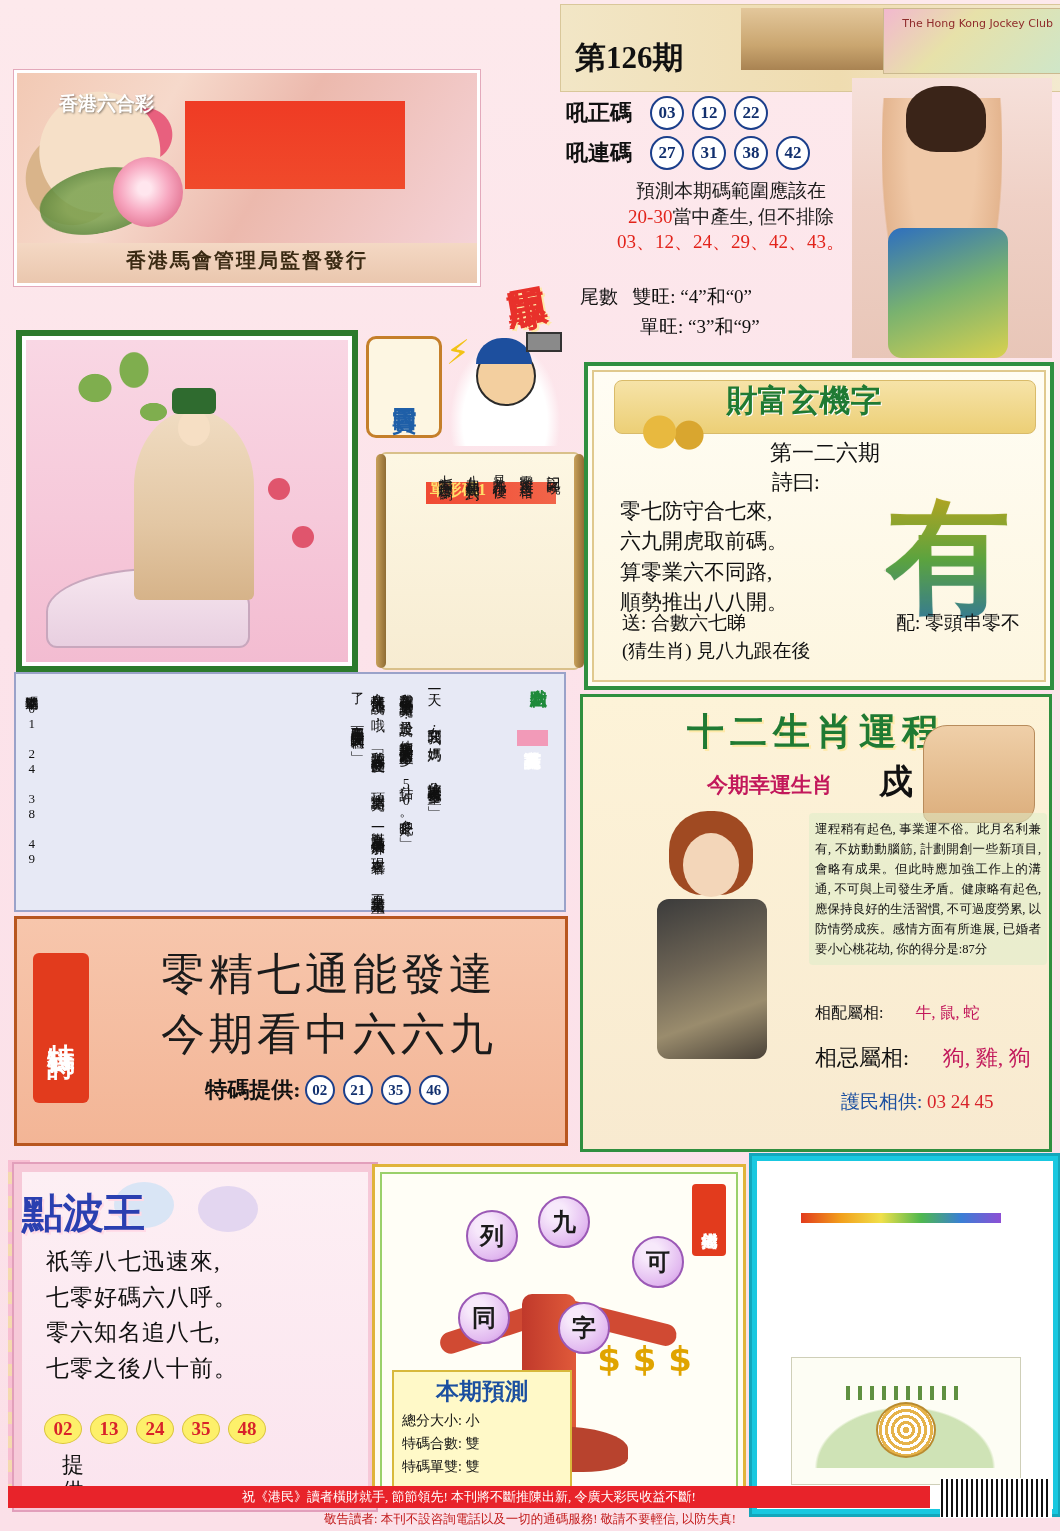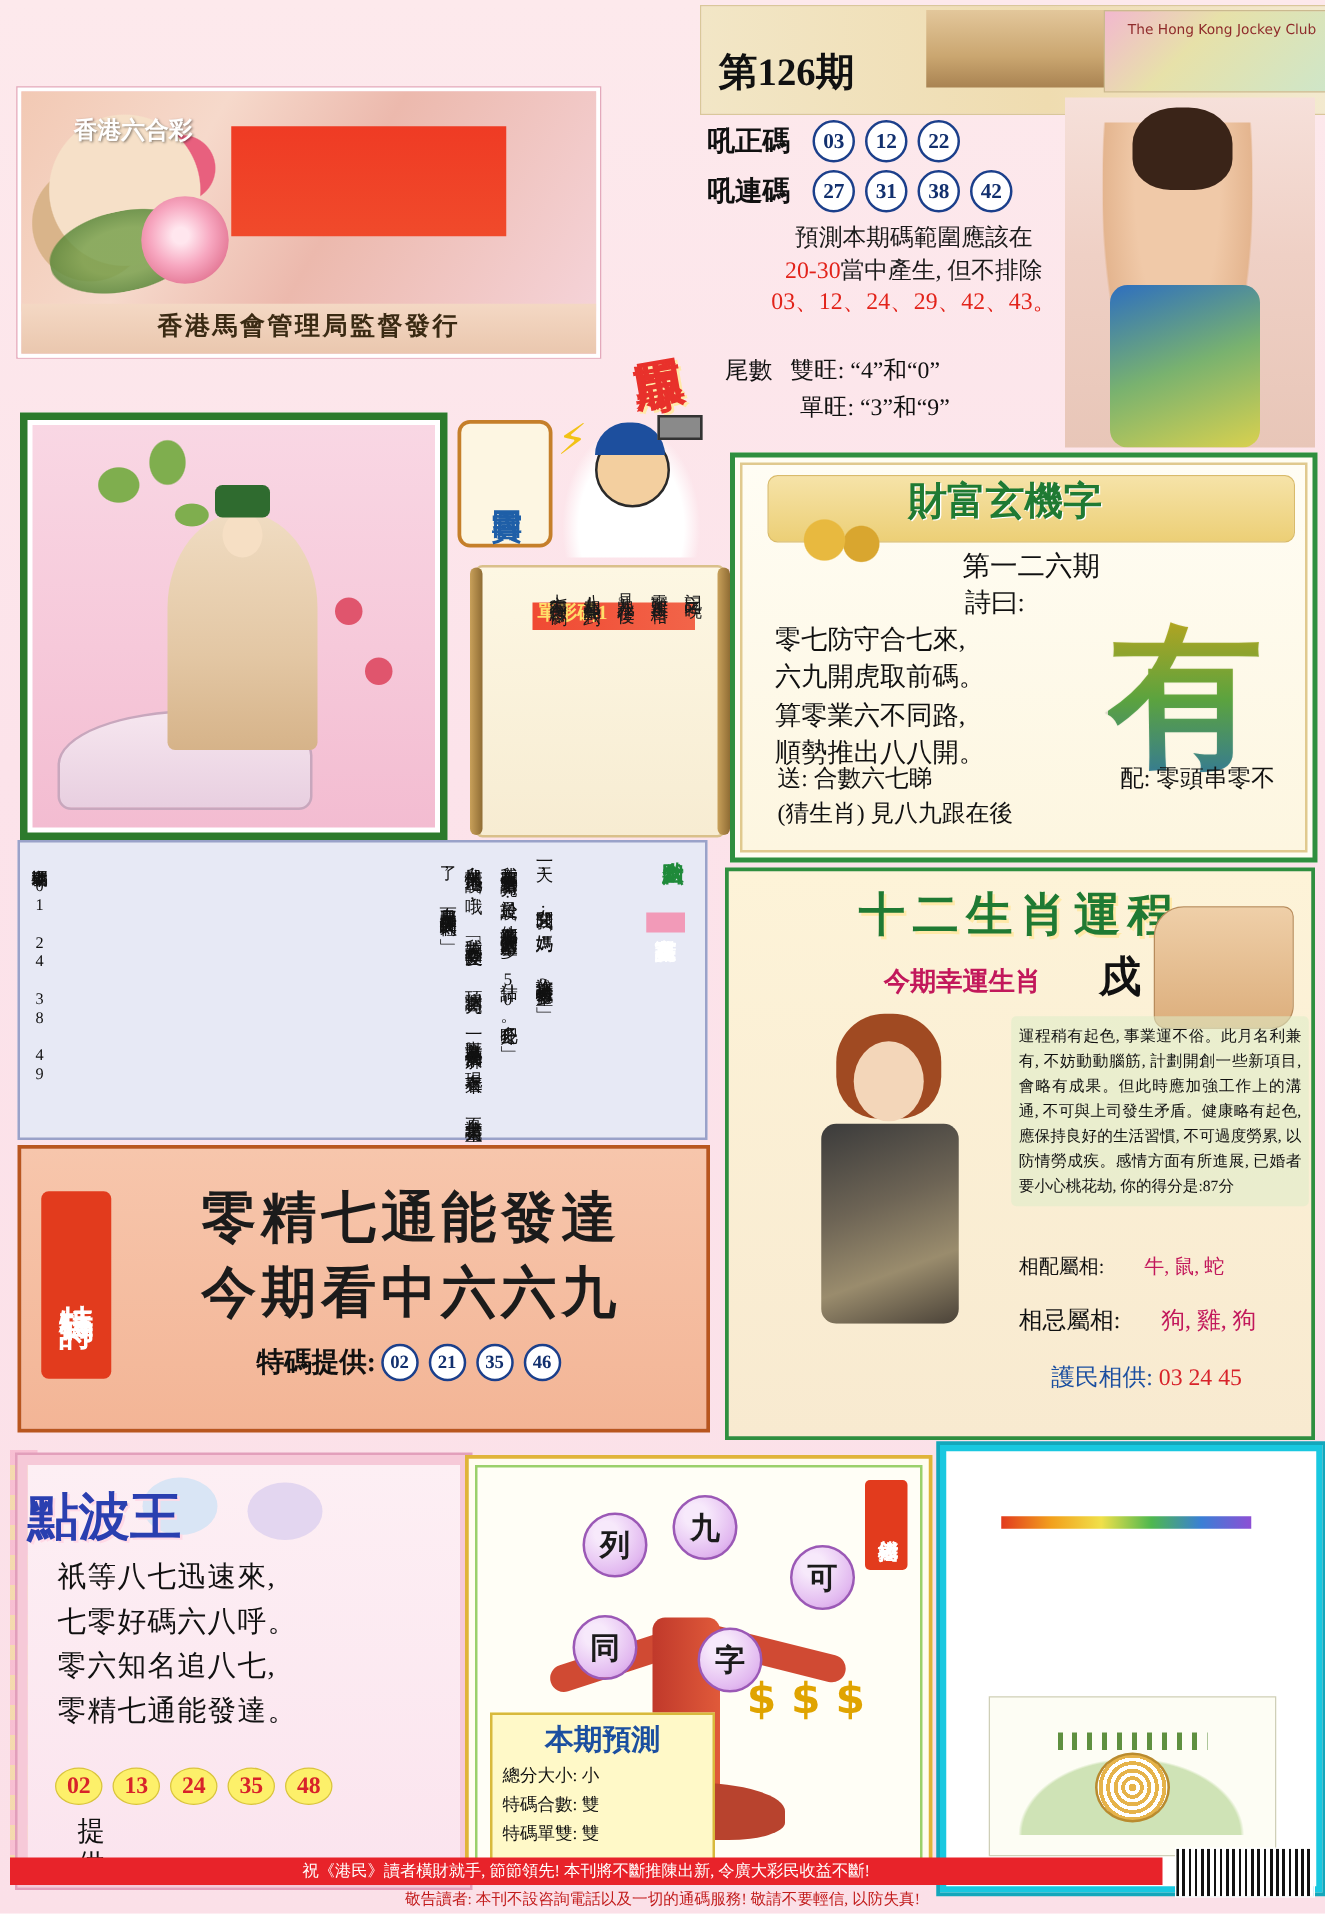--- a/index.html
+++ b/index.html
@@ -267,21 +267,21 @@
   }
   #tema .tag{
     position:absolute;left:16px;top:34px;width:56px;height:150px;
     background:#e23b1d;color:#fff;border-radius:6px;
     display:flex;align-items:center;justify-content:center;
   }
   #tema .tag span{writing-mode:vertical-rl;text-orientation:upright;font-size:27px;font-weight:bold;
     font-family:"Liberation Serif",serif;letter-spacing:4px;}
   #tema .l1,#tema .l2{
     position:absolute;left:92px;width:440px;text-align:center;
-    font-size:44px;font-weight:bold;color:#1b1b1b;letter-spacing:4px;
+    font-size:44px;font-weight:normal;color:#1b1b1b;letter-spacing:4px;
     font-family:"Liberation Serif",serif;
   }
   #tema .l1{top:26px;}
   #tema .l2{top:86px;}
   #tema .supply{
     position:absolute;left:92px;top:156px;width:440px;display:flex;align-items:center;justify-content:center;
     font-size:22px;font-weight:bold;color:#111;font-family:"Liberation Serif",serif;
   }
 
   
@@ -315,21 +315,21 @@
   }
   #zodiac .lady{
     position:absolute;left:34px;top:110px;width:186px;height:252px;overflow:hidden;
   }
   #zodiac .lady .hair{position:absolute;left:52px;top:4px;width:84px;height:84px;border-radius:46% 46% 40% 40%;background:#a04a22;}
   #zodiac .lady .face{position:absolute;left:66px;top:26px;width:56px;height:64px;border-radius:50%;background:#f3d6b9;}
   #zodiac .lady .dress{position:absolute;left:40px;top:92px;width:110px;height:160px;border-radius:12px;
     background:linear-gradient(160deg,#3b3b3b 0%,#6d6455 40%,#9a8c6d 70%,#4a4238 100%);}
   #zodiac .r1{position:absolute;left:232px;top:306px;font-size:16px;color:#111;font-family:"Liberation Serif",serif;}
   #zodiac .r1 .v{color:#c2185b;margin-left:28px;}
-  #zodiac .r2{position:absolute;left:232px;top:346px;font-size:19px;color:#111;font-family:"Liberation Serif",serif;}
+  #zodiac .r2{position:absolute;left:232px;top:346px;font-size:22px;color:#111;font-family:"Liberation Serif",serif;}
   #zodiac .r2 .v{color:#c2185b;margin-left:28px;}
   #zodiac .r3{position:absolute;left:258px;top:392px;font-size:19px;color:#1b4fa0;font-family:"Liberation Serif",serif;}
   #zodiac .r3 .v{color:#d8232a;}
 
   
   #dian{
     left:14px;top:1164px;width:346px;height:330px;
     background:linear-gradient(180deg,#fdeff4 0%,#fbe4ee 100%);
     border:8px solid #f6c9d8;
     outline:2px solid #e29fbb;
@@ -610,21 +610,21 @@
 
   <div class="abs" id="leftdeco"></div>
   <div class="abs" id="dian">
     <div class="blob"></div>
     <div class="blob b"></div>
     <div class="title">點波王</div>
     <div class="poem">
       <div>祇等八七迅速來,</div>
       <div>七零好碼六八呼。</div>
       <div>零六知名追八七,</div>
-      <div>零精七通能發達。</div>
+      <div>七零之後八十前。</div>
     </div>
     <div class="balls">
       <div class="nb">02</div>
       <div class="nb">13</div>
       <div class="nb">24</div>
       <div class="nb">35</div>
       <div class="nb">48</div>
     </div>
     <div class="ti">提</div>
     <div class="gong">供</div>

